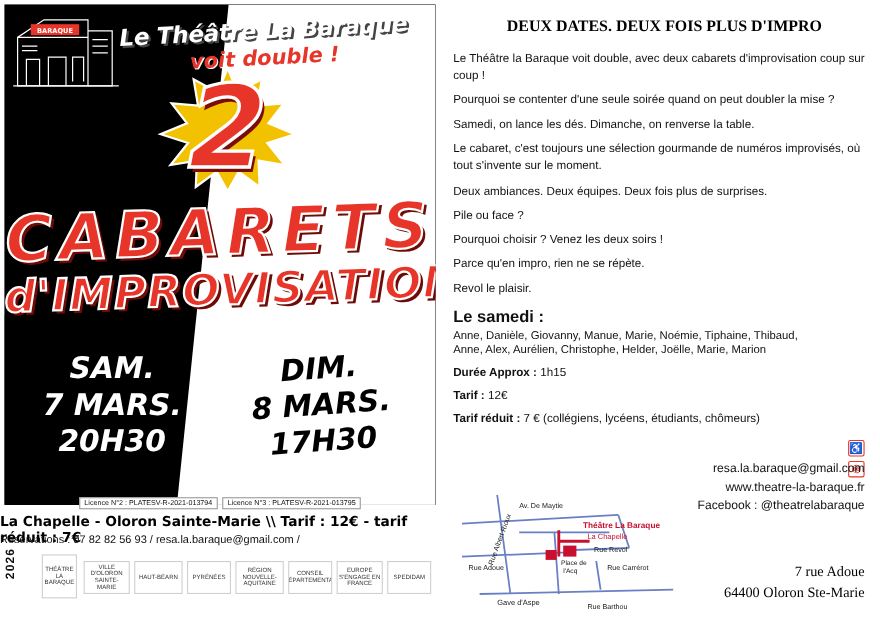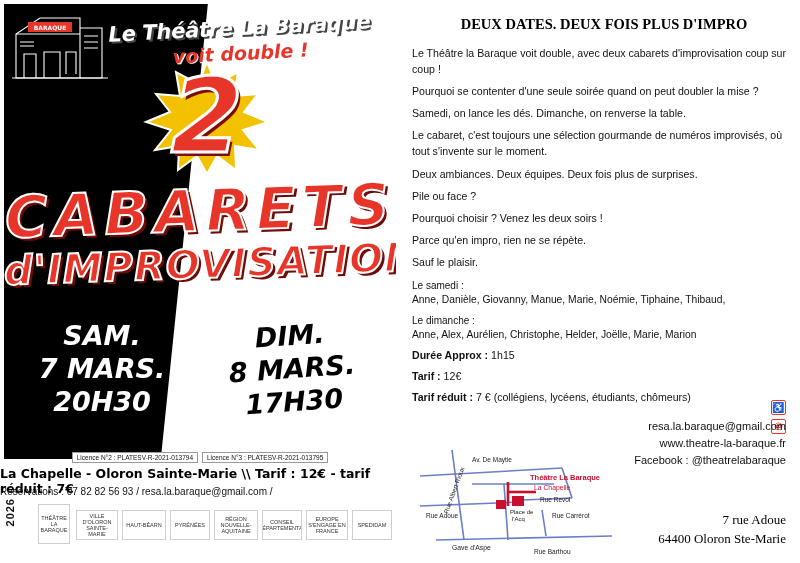--- a/index.html
+++ b/index.html
@@ -167,21 +167,21 @@
     font-family: "Liberation Serif", serif;
     font-weight: bold; font-size: 14.5px;
     text-align: center; color: #000;
     margin: 2px 0 12px 0;
   }
   .para {
     font-size: 10.6px; line-height: 1.52; color: #111;
     margin: 0 0 6px 0;
   }
   .cast-head {
-    font-size: 10px; font-weight: normal; color: #111;
+    font-size: 15px; font-weight: bold; color: #111;
     margin: 10px 0 3px 0;
   }
   .cast-list { font-size: 10.3px; color: #111; margin: 0 0 2px 0; }
   .kv { font-size: 10.6px; color: #111; margin: 9px 0 0 0; }
   .kv b { font-weight: bold; margin-top: 35px; }
 
   .contact {
     position: absolute; right: 14px; top: 418px;
     text-align: right; font-size: 11px; line-height: 1.55; color: #111;
   }
@@ -299,26 +299,25 @@
   <div class="doc-title">DEUX DATES. DEUX FOIS PLUS D'IMPRO</div>
 
   <p class="para">Le Théâtre la Baraque voit double, avec deux cabarets d'improvisation coup sur coup !</p>
   <p class="para">Pourquoi se contenter d'une seule soirée quand on peut doubler la mise ?</p>
   <p class="para">Samedi, on lance les dés. Dimanche, on renverse la table.</p>
   <p class="para">Le cabaret, c'est toujours une sélection gourmande de numéros improvisés, où tout s'invente sur le moment.</p>
   <p class="para">Deux ambiances. Deux équipes. Deux fois plus de surprises.</p>
   <p class="para">Pile ou face ?</p>
   <p class="para">Pourquoi choisir ? Venez les deux soirs !</p>
   <p class="para">Parce qu'en impro, rien ne se répète.</p>
-  <p class="para">Sauf le plaisir.</p>
+  <p class="para">Revol le plaisir.</p>
 
   <div class="cast-head">Le samedi :</div>
   <div class="cast-list">Anne, Danièle, Giovanny, Manue, Marie, Noémie, Tiphaine, Thibaud,</div>
 
-  <div class="cast-head">Le dimanche :</div>
   <div class="cast-list">Anne, Alex, Aurélien, Christophe, Helder, Joëlle, Marie, Marion</div>
 
   <div class="kv">
     <b>Durée Approx :</b>
     <span>1h15</span>
   </div>
   <div class="kv">
     <b>Tarif :</b>
     <span>12€</span>
   </div>

